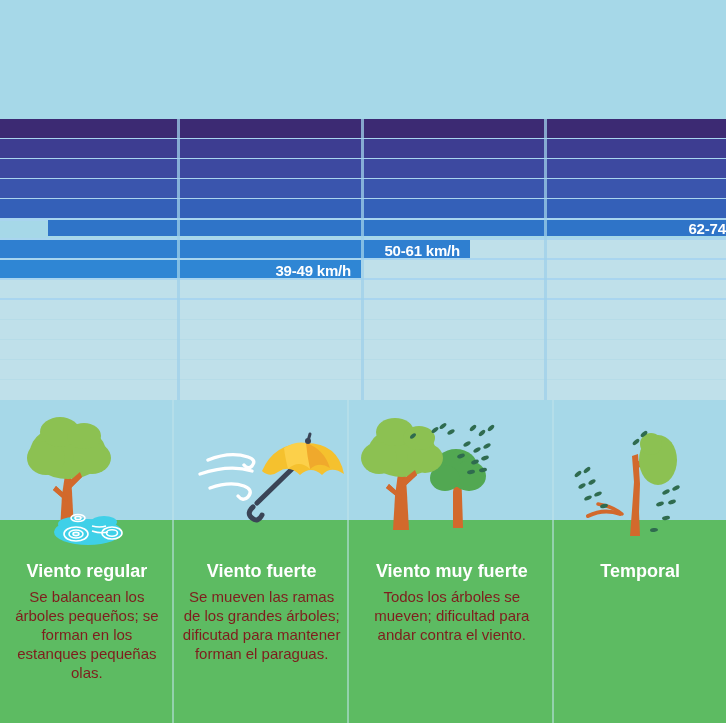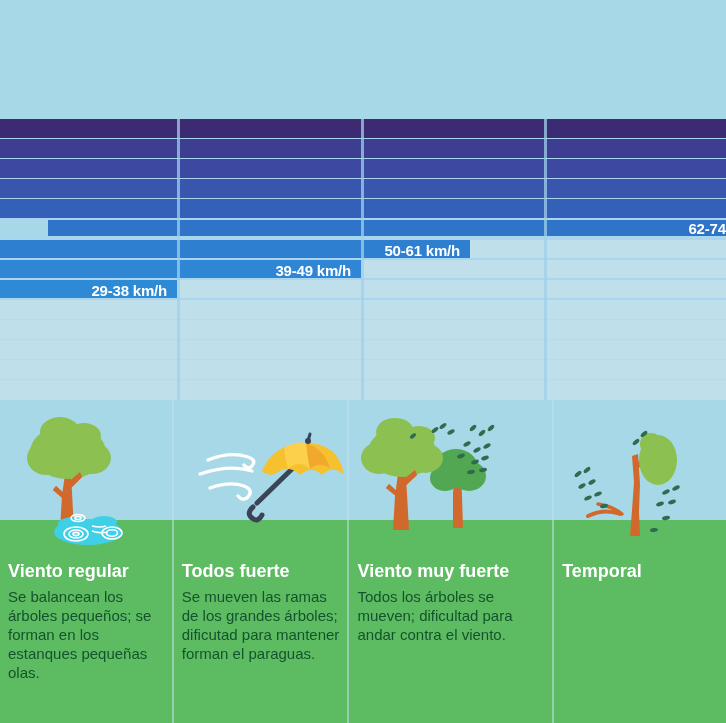--- a/index.html
+++ b/index.html
@@ -133,34 +133,34 @@
     width: 100%;
     height: 160px;
     z-index: 3;
   }
   .panel-text {
     position: absolute;
     left: 0;
     top: 160px;
     width: 100%;
     z-index: 4;
-    text-align: left;
+    text-align: center;
     padding: 0 8px;
     box-sizing: border-box;
   }
   .panel-title {
     color: #ffffff;
     font-size: 18px;
     font-weight: bold;
     line-height: 22px;
     margin-bottom: 5px;
     font-family: "Liberation Sans", sans-serif;
   }
   .panel-desc {
-    color: #14532d;
+    color: #7f1d1d;
     font-size: 15px;
     line-height: 19px;
     font-family: "Liberation Sans", sans-serif;
   }
 </style>
 </head>
 <body>
 
 <div class="infographic">
 
@@ -209,23 +209,20 @@
         <div class="row-sep" style="top: 139.2px;"></div>
         <div class="chart-row" style="top: 140.7px; height: 20.1px; text-decoration: underline;">
           <div class="row-track"></div>
           <div class="row-bar" style="width: 361px; background: rgb(47, 134, 212);">
             <span class="bar-label">39-49 km/h</span>
           </div>
         </div>
         <div class="row-sep" style="top: 159.3px;"></div>
         <div class="chart-row" style="top: 160.8px; height: 20.1px;">
           <div class="row-track"></div>
-          <div class="row-bar" style="width: 177px; background: rgb(47, 138, 214);">
-            <span class="bar-label">29-38 km/h</span>
-          </div>
         </div>
         <div class="row-sep" style="top: 179.4px;"></div>
         <div class="chart-row" style="top: 180.9px; height: 20.1px;">
           <div class="row-track"></div>
         </div>
         <div class="row-sep faint" style="top: 199.5px;"></div>
         <div class="chart-row" style="top: 201px; height: 20.1px;">
           <div class="row-track"></div>
         </div>
         <div class="row-sep faint" style="top: 219.6px;"></div>
@@ -302,21 +299,21 @@
           <path d="M83 103 L121 66" stroke="#3a4456" stroke-width="5" stroke-linecap="round" fill="none"></path>
           <path d="M79 107 q-7 6 -1 11 q6 5 10 -3" stroke="#3a4456" stroke-width="5" fill="none" stroke-linecap="round"></path>
           <path d="M88 71 q12 -28 44 -28 q32 0 38 31 q-13 -9 -22 1 q-11 -10 -22 0 q-11 -11 -22 -3 q-8 6 -16 -1 Z" fill="#f5c12e"></path>
           <path d="M132 43 q18 6 24 25 q-11 -7 -20 1 q-5 -16 -4 -26 Z" fill="#f0a92c"></path>
           <path d="M110 48 q12 -7 22 -5 q1 12 4 26 q-11 -10 -22 0 q-3 -12 -4 -21 Z" fill="#fcd04a"></path>
           <circle cx="134" cy="41" r="3" fill="#3a4456"></circle>
           <path d="M134 41 L136 34" stroke="#3a4456" stroke-width="3" stroke-linecap="round"></path>
         </svg>
       </div>
       <div class="panel-text">
-        <div class="panel-title">Todos fuerte</div>
+        <div class="panel-title">Viento fuerte</div>
         <div class="panel-desc">Se mueven las ramas de los grandes árboles; dificutad para mantener forman el paraguas.</div>
       </div>
       <div class="panel-divider"></div>
     </div>
 
     <div class="panel" style="width:183px;padding-left:29px;">
       <div class="panel-sky"></div>
       <div class="panel-ground"></div>
       <div class="panel-art">
         <svg viewBox="0 0 183 160" width="183" height="160">

